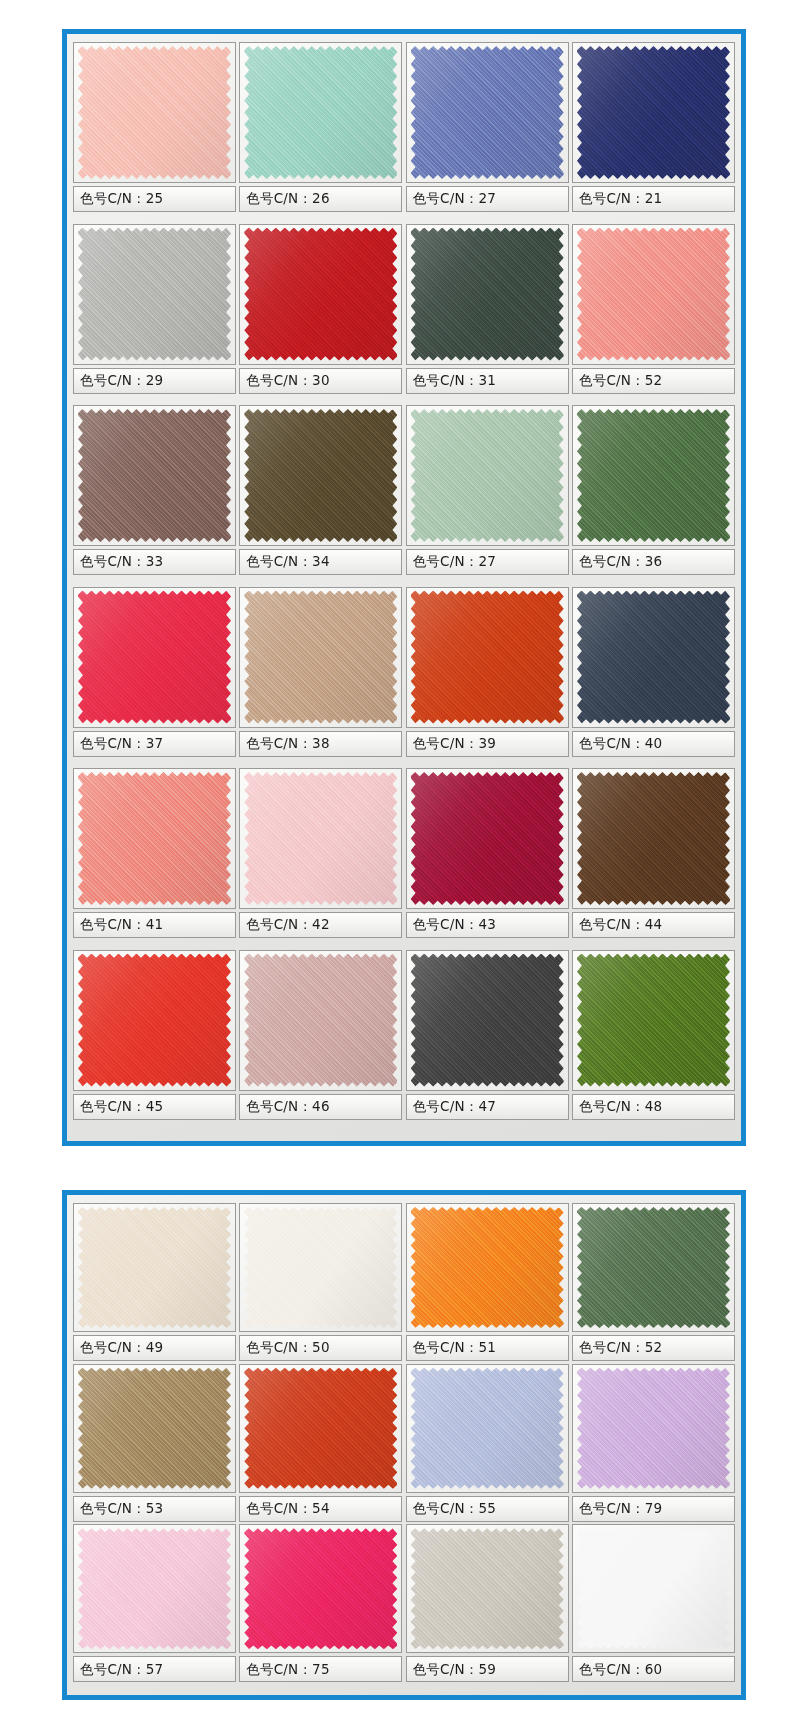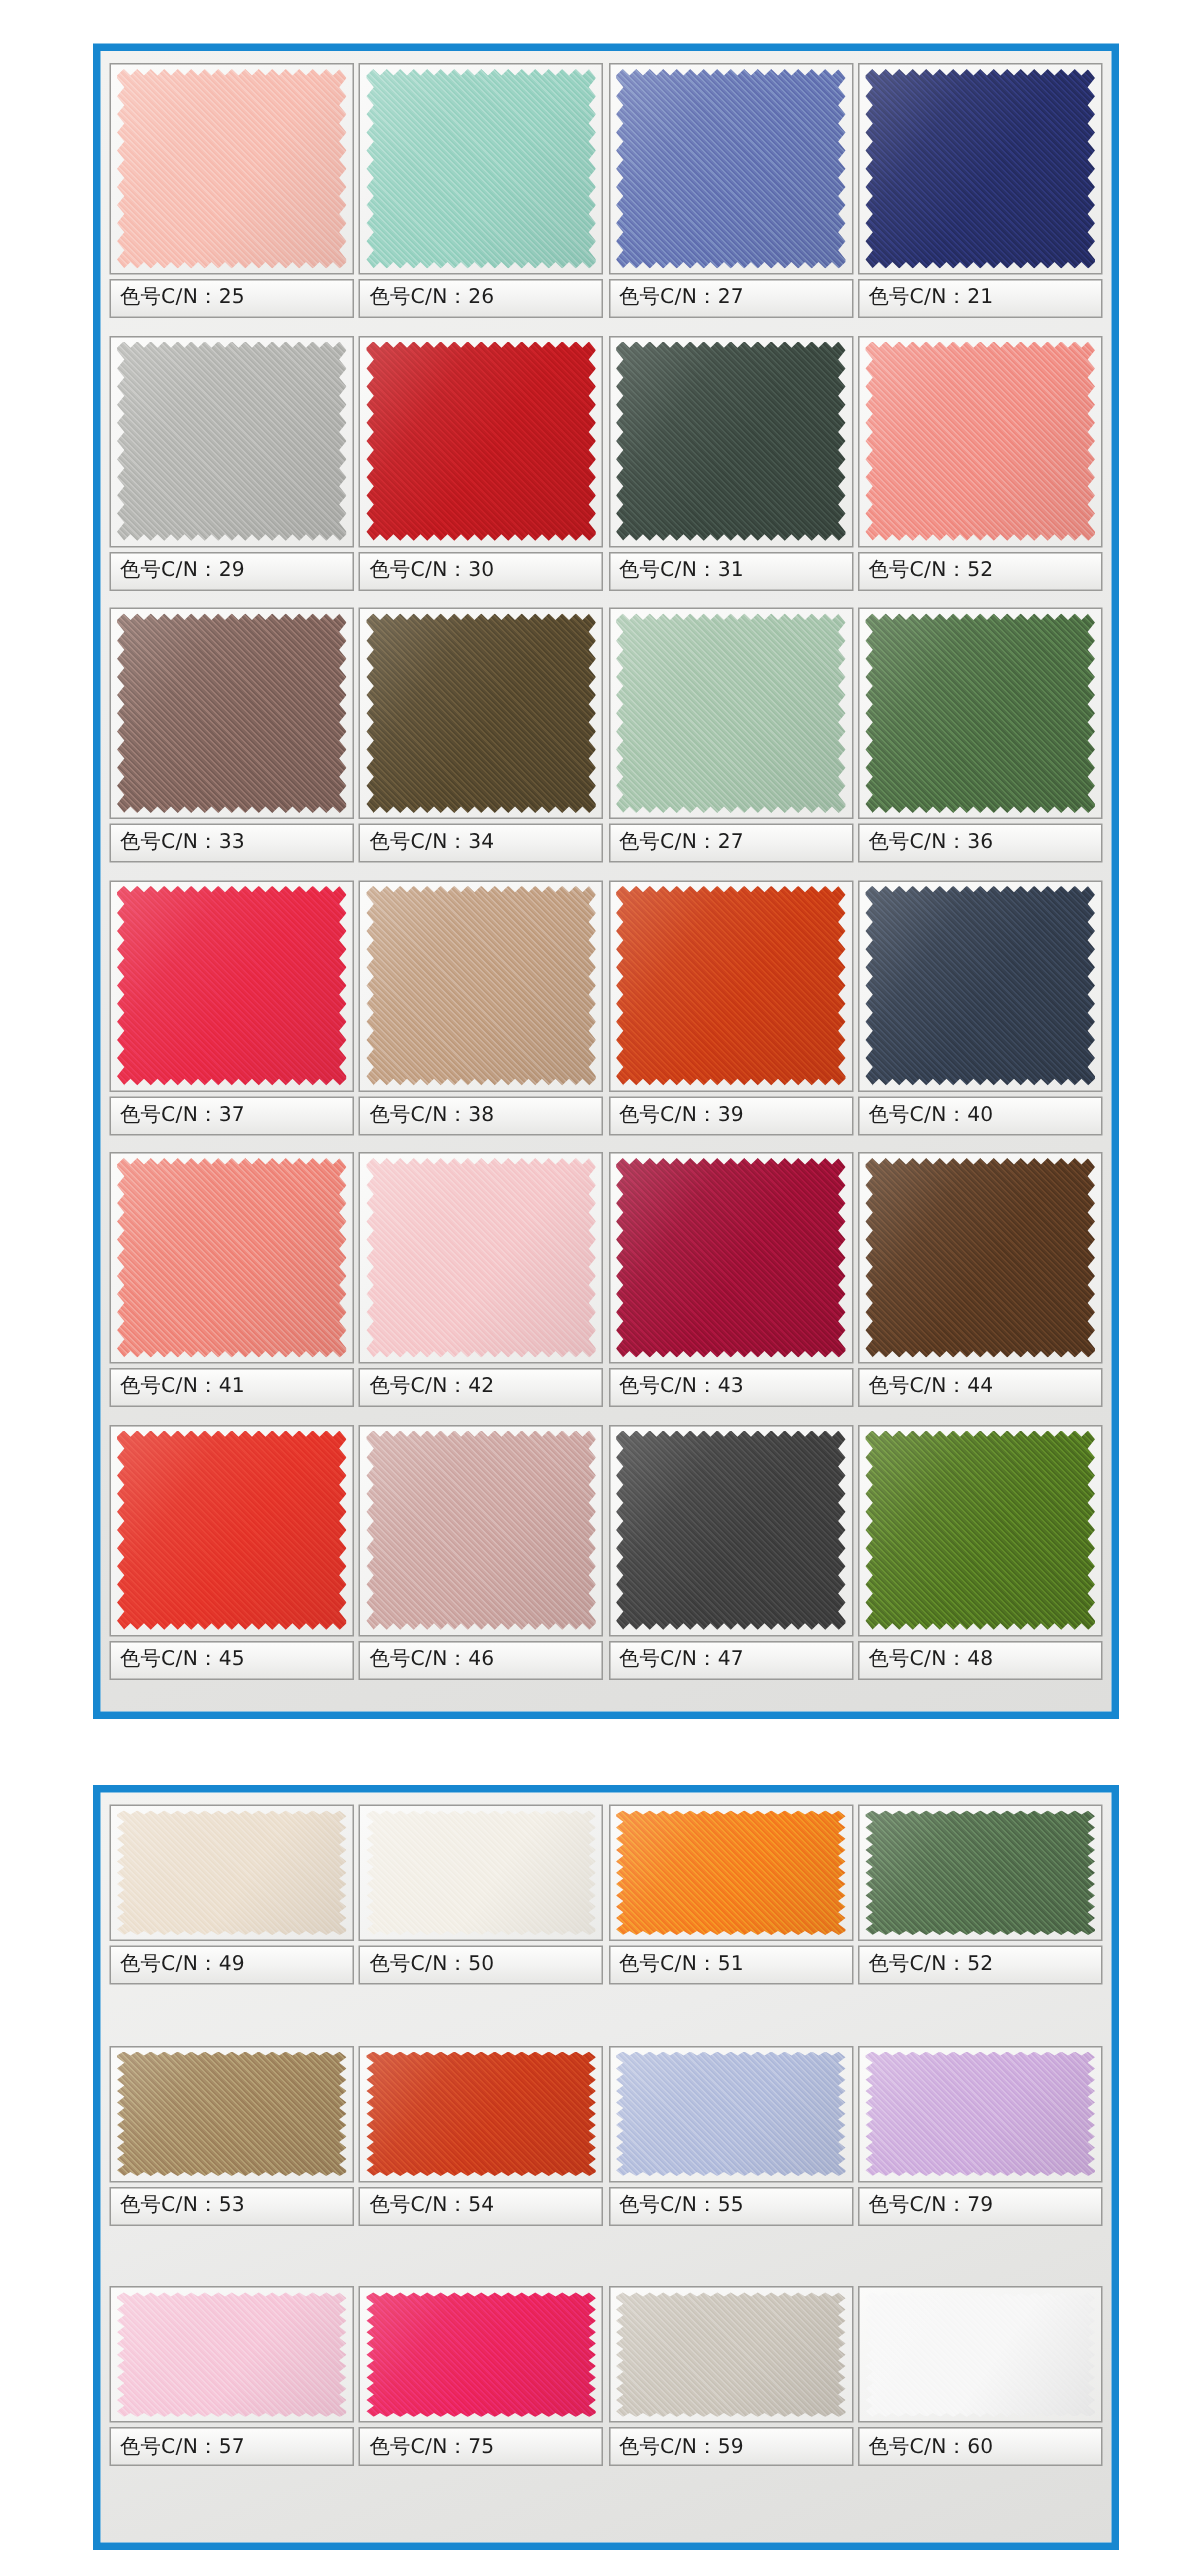--- a/index.html
+++ b/index.html
@@ -104,21 +104,21 @@
   .label-text {
     font-size: 13.5px;
     line-height: 1;
     color: #1d1d1d;
     letter-spacing: 0.2px;
     white-space: nowrap;
     font-family: "DejaVu Sans", "Liberation Sans", sans-serif;
   }
 
   .panel-a .card { height: 170px; }
-  .panel-b .card { height: 120px; }
+  .panel-b .card { height: 158px; }
 </style>
 </head>
 <body>
 
 <div class="page">
   <div class="panel panel-a">
     <div class="rows">
         <div class="row">
           <div class="card">
             <div class="swatch-frame">

